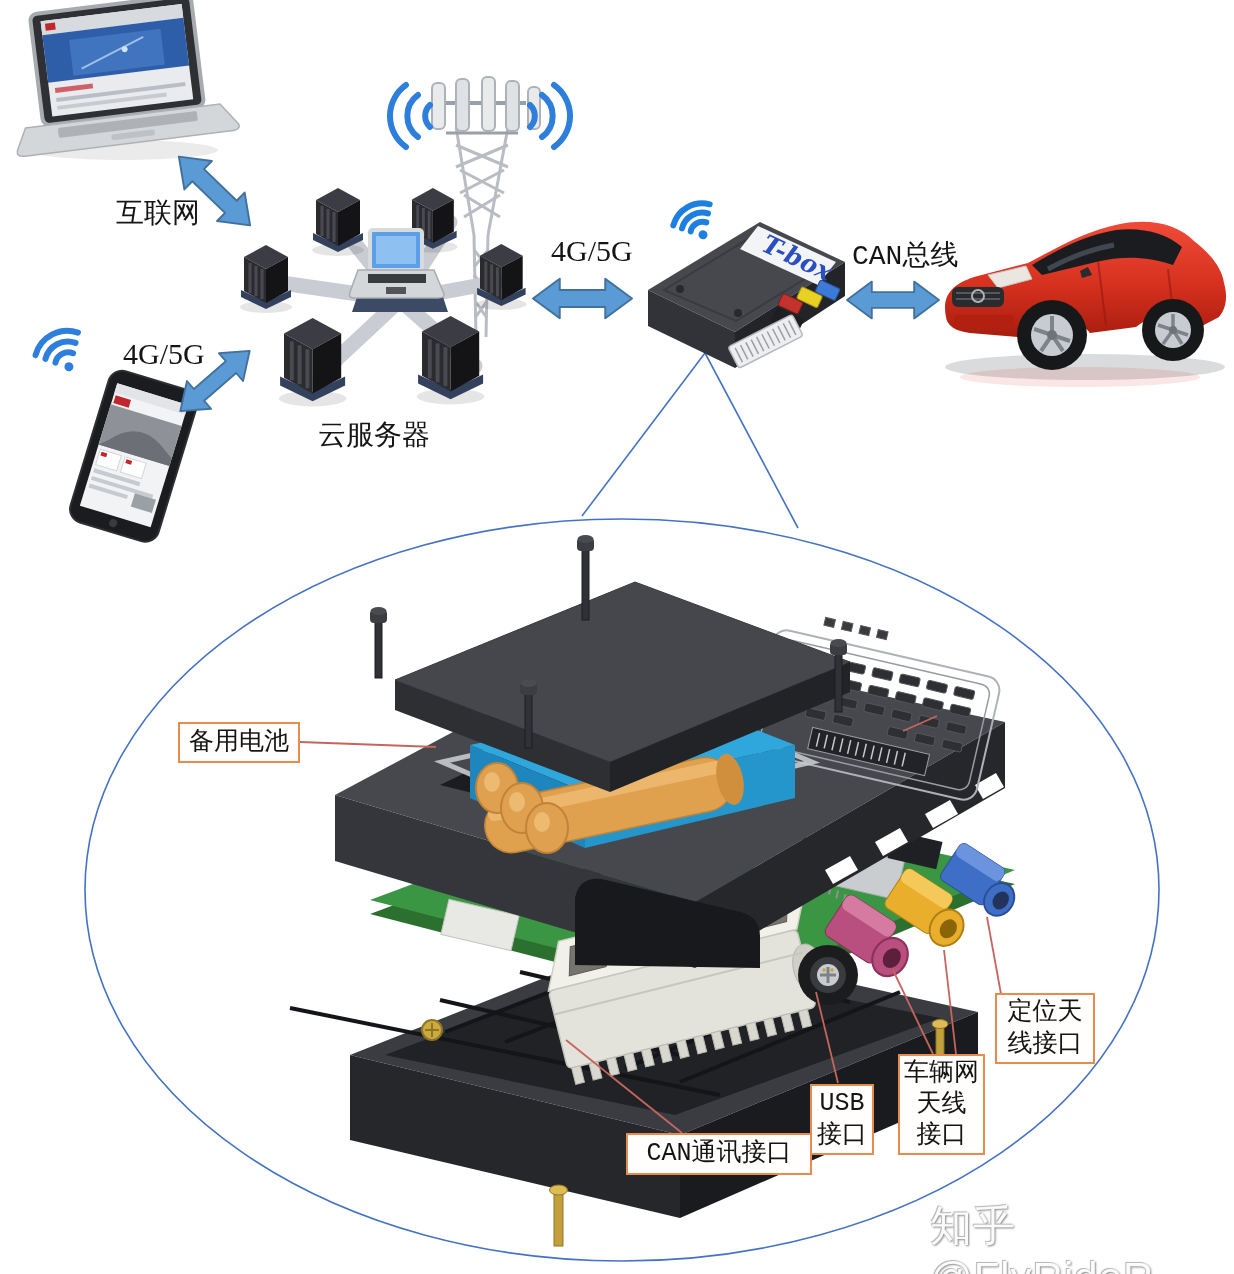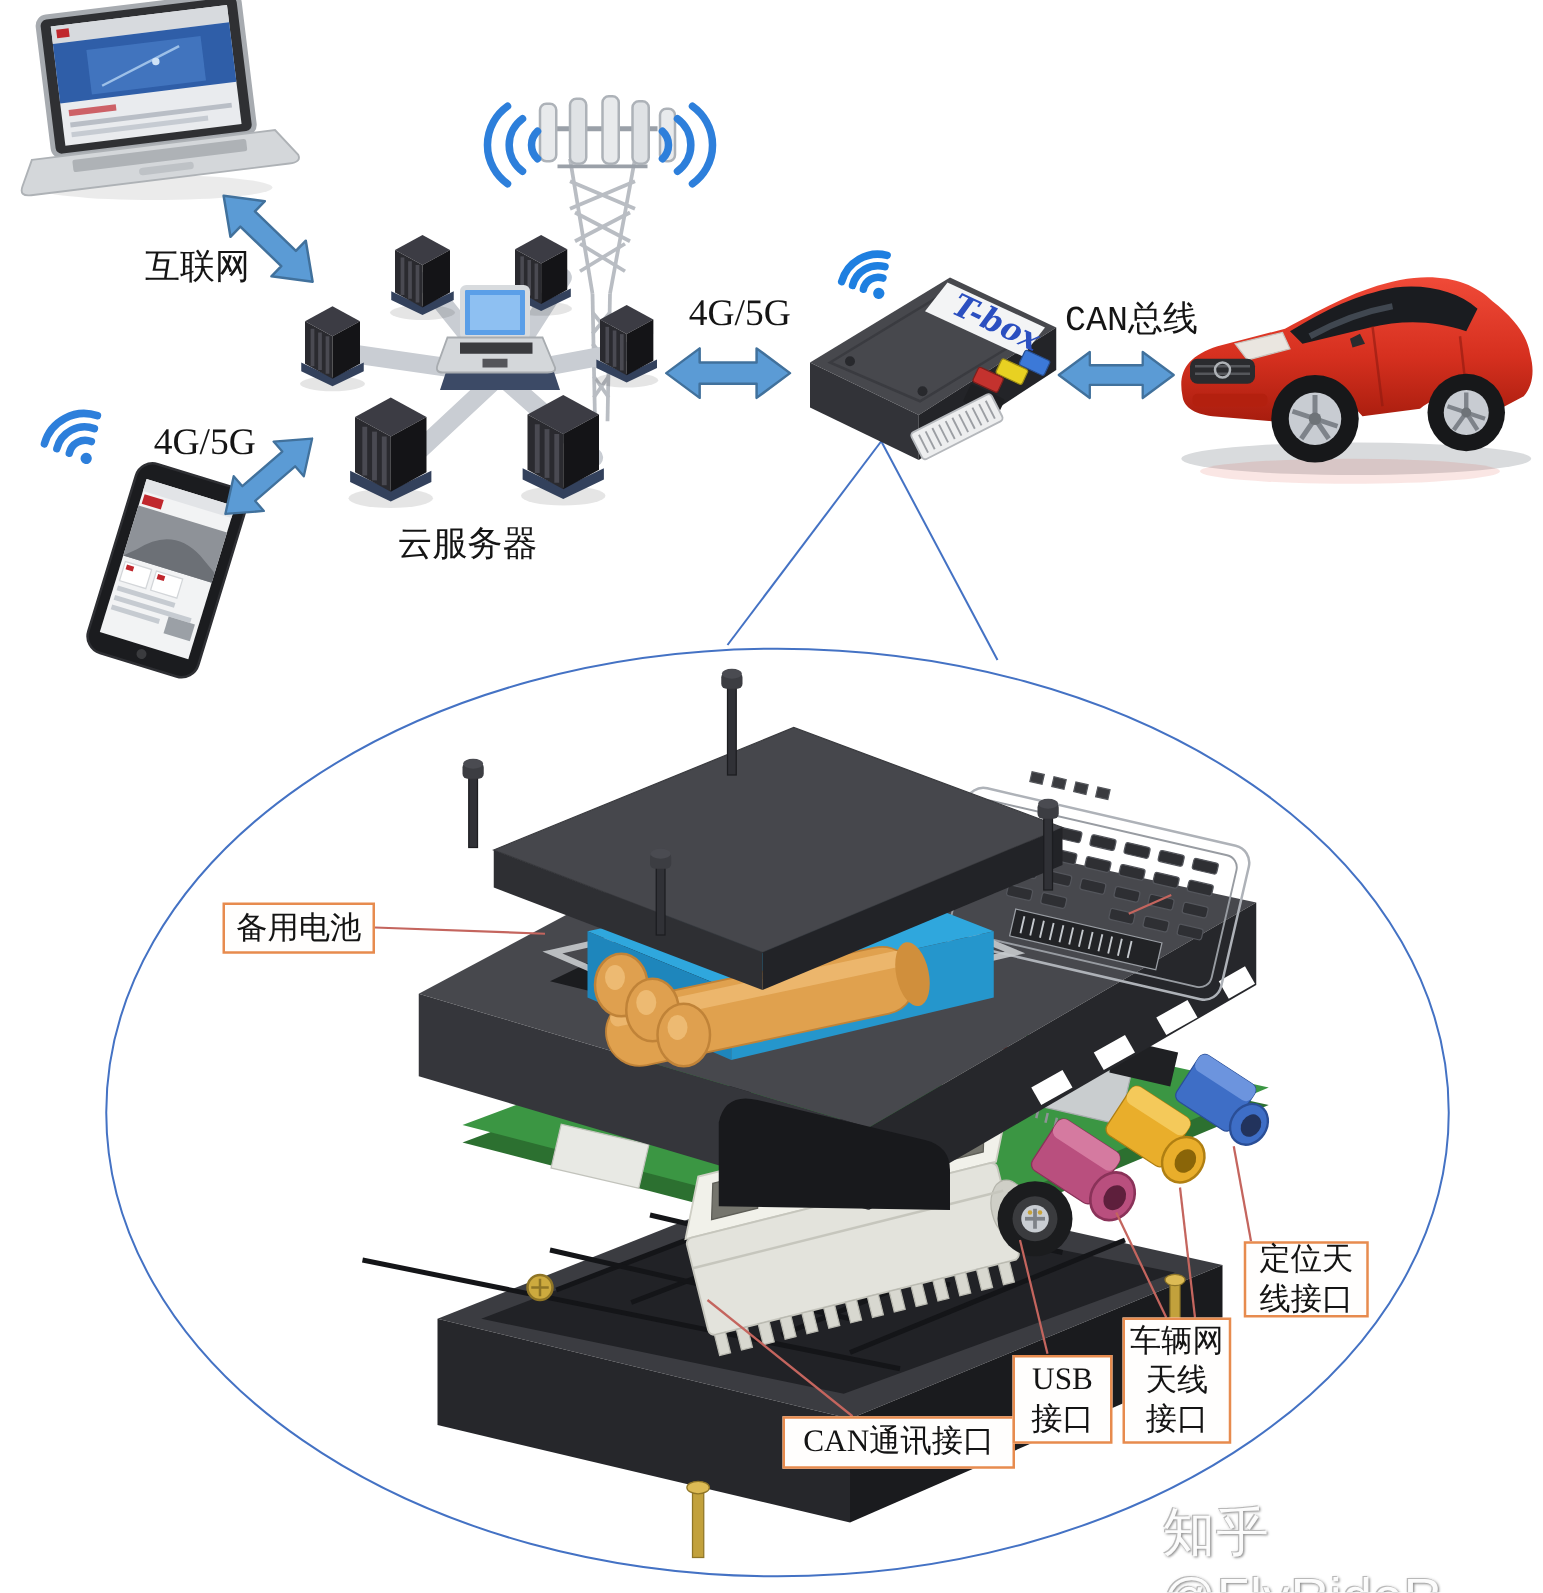--- a/index.html
+++ b/index.html
@@ -5,21 +5,21 @@
   html,body{margin:0;padding:0;background:#fff;}
   .canvas{position:relative;width:1234px;height:1274px;background:#fff;overflow:hidden;
           font-family:"Liberation Sans","DejaVu Sans",sans-serif;}
   .abs{position:absolute;}
   svg{display:block;overflow:visible;}
   .lbl{position:absolute;color:#151515;white-space:nowrap;}
   .serif{font-family:Liberation Mono, monospace;}
   .sans{font-family:Liberation Serif, serif;}
   .callout{position:absolute;border:2px solid #E78B4E;background:#fffefd;color:#141414;
            display:flex;align-items:center;justify-content:center;text-align:center;
-           font-family:Liberation Serif, serif;font-size:25px;line-height:1.25;
+           font-family:Liberation Mono, monospace;font-size:25px;line-height:1.25;
            white-space:pre-line;box-sizing:border-box;}
   .watermark{position:absolute;font-family:"Liberation Sans","DejaVu Sans",sans-serif;
              font-weight:normal;font-size:42px;color:rgba(255,255,255,0.95);letter-spacing:1px;
              text-shadow:-1px -1px 0 #b9b9b9, 1px 1px 2px #8e8e8e, 0 0 3px #cfcfcf;}
   .darrow{position:absolute;}
 </style>
 </head>
 <body>
 
 <div class="canvas">
@@ -527,23 +527,23 @@
       <line x1="838" y1="1083" x2="816" y2="992"></line>
       <line x1="933" y1="1054" x2="893" y2="970"></line>
       <line x1="956" y1="1054" x2="944" y2="950"></line>
       <line x1="1001" y1="994" x2="987" y2="917"></line>
       <line x1="903" y1="731" x2="937" y2="716"></line>
     </g>
   </svg>
 
   <div class="callout" style="left:178px;top:722px;width:122px;height:41px">备用电池</div>
   <div class="callout" style="left:626px;top:1133px;width:186px;height:42px">CAN通讯接口</div>
-  <div class="callout" style="left:810px;top:1084px;width:80px;height:71px">USB
+  <div class="callout" style="left:810px;top:1084px;width:64px;height:71px">USB
 接口</div>
   <div class="callout" style="left:898px;top:1054px;width:87px;height:101px">车辆网
 天线
 接口</div>
-  <div class="callout" style="left:995px;top:993px;width:100px;height:61px">定位天
+  <div class="callout" style="left:995px;top:993px;width:100px;height:71px">定位天
 线接口</div>
 
   <div class="watermark" style="left:930px;top:1198px">知乎 @FlyRideR</div>
 
 </div>
 
 </body></html>

